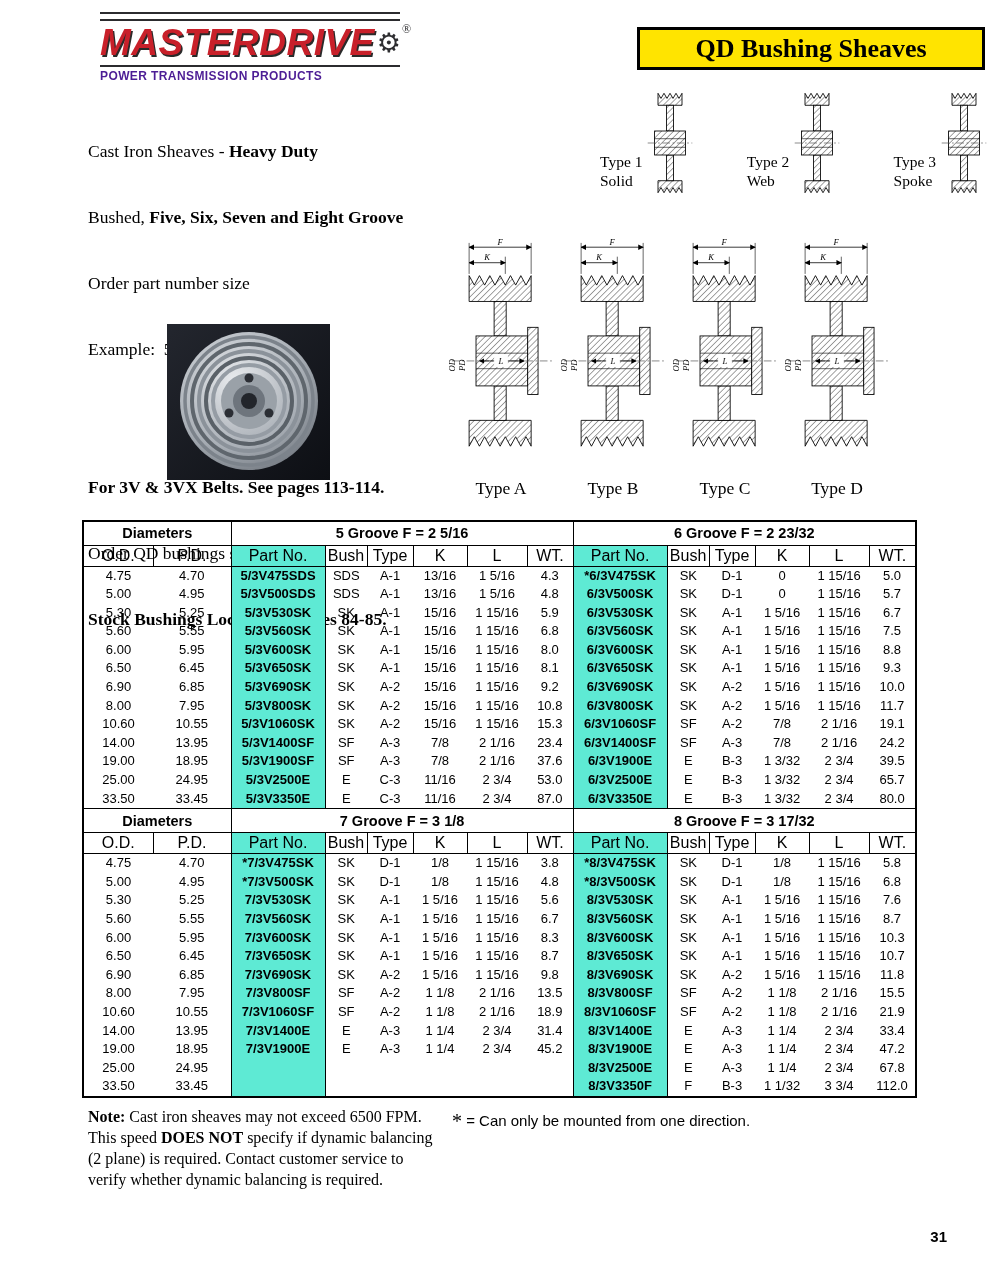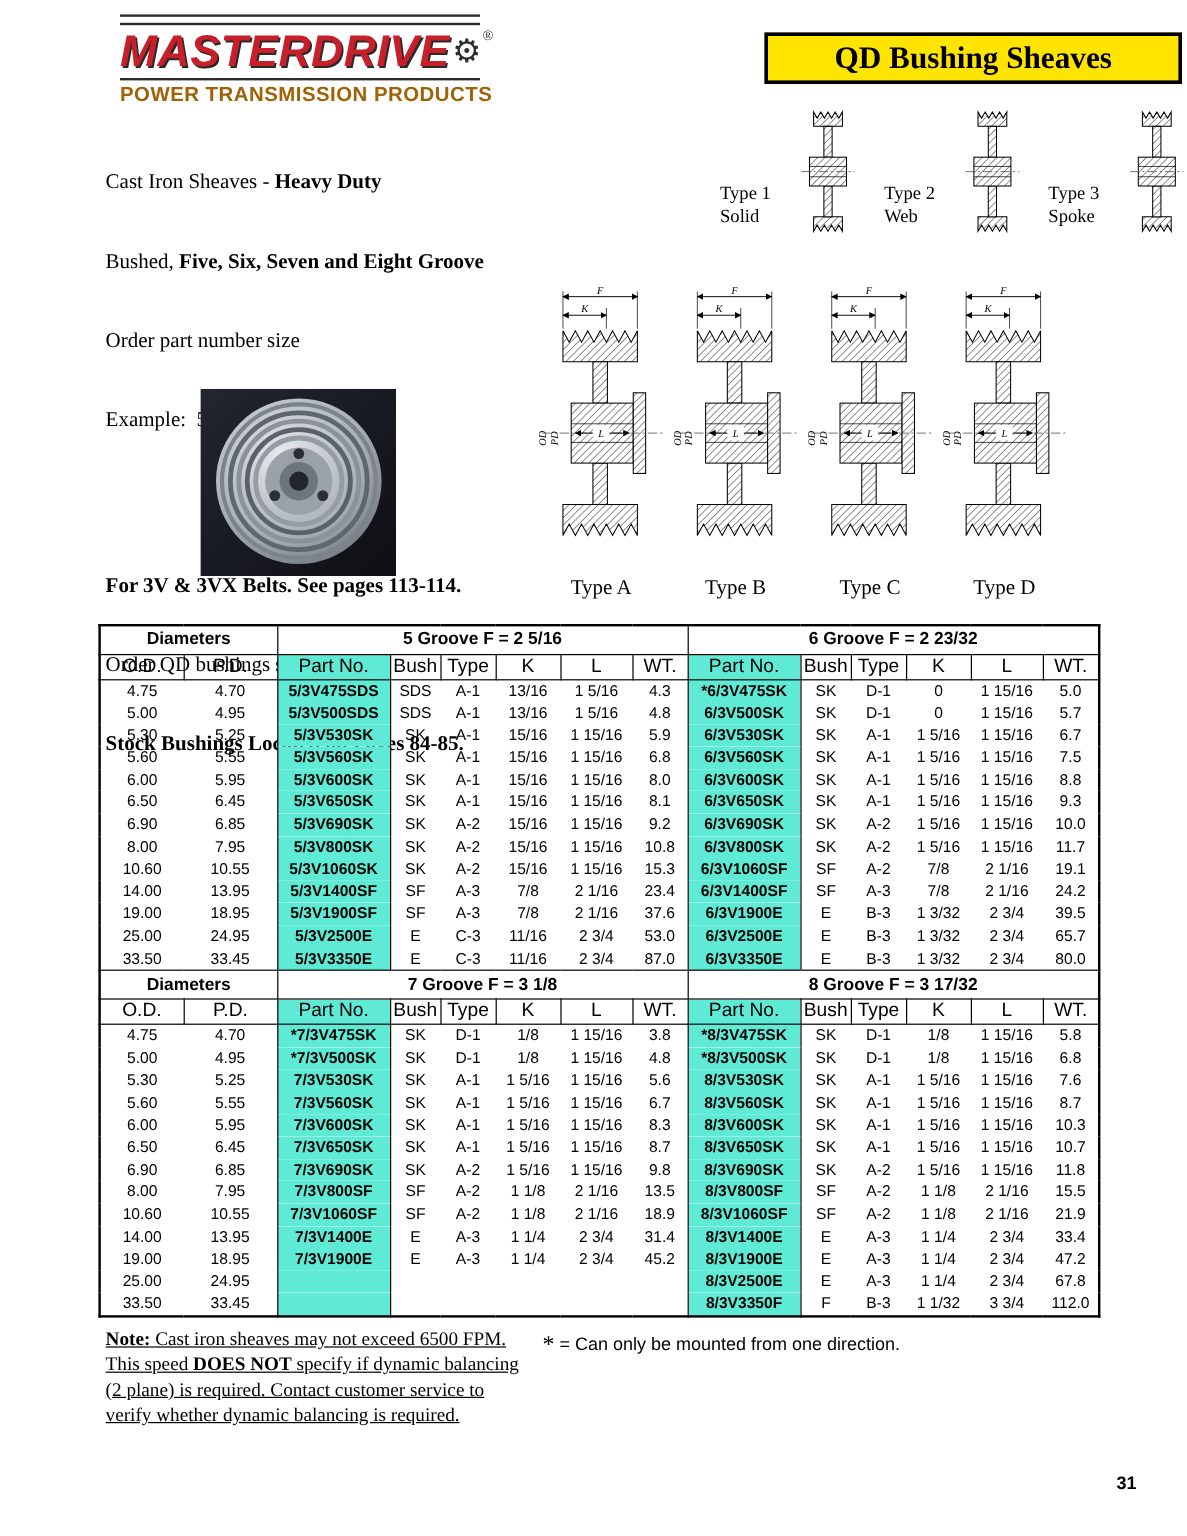--- a/index.html
+++ b/index.html
@@ -9,36 +9,36 @@
 
   
   .logo { position:absolute; left:84px; top:12px; width:312px;margin-left:16px; }
   .stripes { height:9px; border-top:2px solid #2b2b2e; border-bottom:2px solid #2b2b2e; width:300px; }
   .brandrow { display:flex; align-items:center; margin-top:1px; }
   .brand { font-family:"Liberation Sans", sans-serif; font-style:italic; font-weight:bold;
            font-size:37px; letter-spacing:0.5px; color:#c8202a; text-shadow:1.5px 1.5px 0 #2a2a2a; }
   .gear { font-size:27px; color:#2e2e31; margin-left:2px; line-height:1; }
   .reg { font-size:12px; color:#2e2e31; vertical-align:super; margin-left:1px; align-self:flex-start; }
   .brandrule { height:2px; background:#2b2b2e; width:300px; margin:1px 0 2px; }
-  .brandsub { font-family:"Liberation Sans", sans-serif; font-weight:bold; font-size:17px;
-              letter-spacing:0.4px; color:#a16207; }
+  .brandsub { font-family:"Liberation Sans", sans-serif; font-weight:bold; font-size:12px;
+              letter-spacing:0.4px; color:#4c1d95; }
 
   
   .titlebox { position:absolute; left:637px; top:27px; width:348px; height:43px; background:#ffe400;
               border:3px solid #000; display:flex; align-items:center; justify-content:center;text-align:right; }
   .titlebox span { font-weight:bold; font-size:26px; font-family:"Liberation Serif", serif; }
 
   
   .intro { position:absolute; left:88px; top:96px; width:345px; font-size:17.5px; line-height:22px; white-space:pre-wrap; }
   .intro .blk2 { display:block; margin-top:28px; }
   .b { font-weight:bold; }
 
   
   .minis { position:absolute; left:600px; top:90px; width:388px; display:flex; justify-content:space-between; align-items:flex-end; }
-  .mini { display:flex; align-items:flex-end; gap:24px; }
+  .mini { display:flex; align-items:flex-end; gap:4px; }
   .mini-label { font-size:15.5px; line-height:19px; margin-bottom:6px; text-align:left; }
 
   
   .diagrams { position:absolute; left:428px; top:226px; width:482px; display:flex; justify-content:center; }
   .bigfig { text-align:center; }
   .bigfig figcaption { font-size:17.5px; margin-top:4px; }
 
   
   .photo { position:absolute; left:167px; top:324px; width:163px; height:156px; }
 
@@ -55,21 +55,21 @@
                 font-family:"Liberation Sans", sans-serif; border:2.5px solid #000; }
   table.parts th { border:1.5px solid #000; padding:1px 2px; text-align:center; white-space:nowrap; overflow:hidden; }
   tr.grp th { font-size:14.5px; font-weight:bold; height:24px; }
   tr.colh th { font-size:16px; font-weight:normal; height:20px; }
   th.part, td.part { background:#5eead4; }
   table.parts td { font-size:13px; text-align:center; padding:0 1px; height:18.6px; line-height:18.6px;
                    white-space:nowrap; overflow:hidden; }
   td.part { font-weight:bold; border-left:1.5px solid #000; border-right:1.5px solid #000; }
 
   
-  .note { position:absolute; left:88px; top:1106px; width:352px; font-size:16px; line-height:21px;text-decoration:underline; }
+  .note { position:absolute; left:88px; top:1106px; width:352px; font-size:16px; line-height:21px; }
   .starnote { position:absolute; left:452px; top:1110px; font-family:"Liberation Sans", sans-serif; font-size:15px; }
   .starnote .star { font-family:"Liberation Serif", serif; font-size:20px; vertical-align:-2px; }
 
   .pagenum { position:absolute; right:42px; top:1228px; font-family:"Liberation Sans", sans-serif;
              font-weight:bold; font-size:15px; }
 </style>
 </head>
 <body>
 
 <div class="page">

